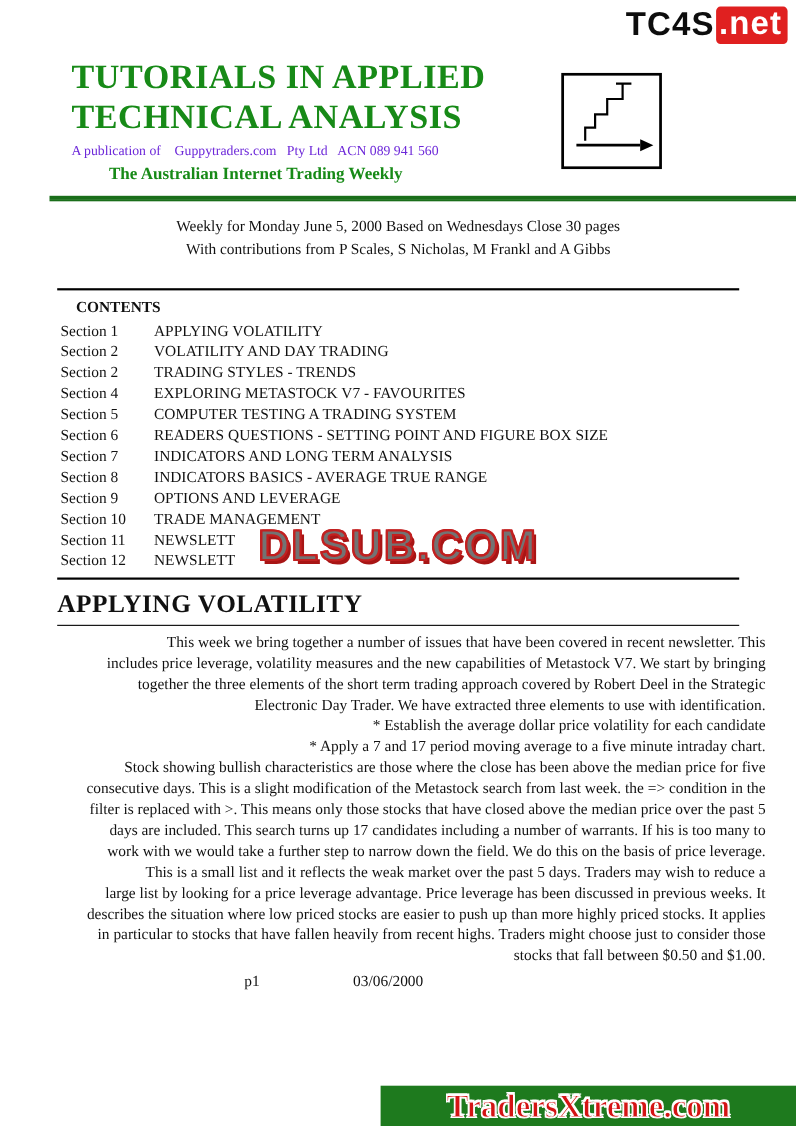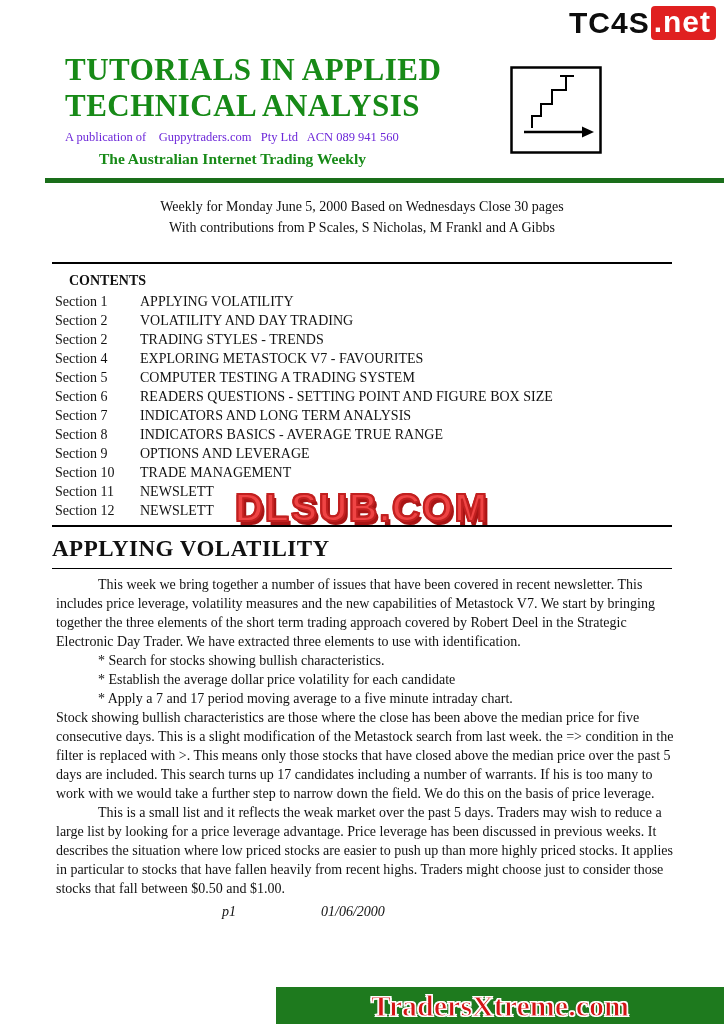--- a/index.html
+++ b/index.html
@@ -50,46 +50,46 @@
   .rule-thin  { margin-left: 52px; width: 620px; border-top: 1px solid #000; }
   .r1 { margin-top: 24px; }
   .r2 { margin-top: 5px; }
   .r3 { margin-top: 4px; }
 
   .contents-heading { margin: 8px 0 2px 69px; font-weight: bold; font-size: 14px; line-height: 18px; }
   .toc-row { margin-left: 55px; font-weight: normal; font-size: 14px; line-height: 19px; display: flex; }
   .toc-label { width: 85px; flex: 0 0 85px; }
 
   .watermark {
-    position: absolute; top: 486px; left: 50%; transform: translateX(-50%);
+    position: absolute; top: 475px; left: 50%; transform: translateX(-50%);
     font-family: "Liberation Sans", sans-serif;
     font-weight: 800; font-size: 39px; letter-spacing: 2px;
-    color: #ef4444;
+    color: #737373;
     -webkit-text-stroke: 2px #c22020;
     text-shadow: 3px 4px 0 #a81515, -1px -1px 0 #c22020, 1px -1px 0 #c22020,
                  -1px 1px 0 #c22020, 1px 1px 0 #c22020;
     white-space: nowrap;
   }
 
-  .article { margin: 0 56px; width: 620px; }
+  .article { margin: 0 76px; width: 620px; text-align: right; }
   .article-heading { font-size: 23px; font-weight: bold; line-height: 30px; margin: 7px 0 4px 52px; letter-spacing: 0.5px; }
   .para   { font-size: 14px; line-height: 19px; margin-top: 6px; }
   .indent { text-indent: 42px; margin-top: 6px; }
   .bullet { font-size: 14px; line-height: 19px; margin-left: 42px; }
   .tight  { margin-top: 0; }
 
   .footer {
-    display: flex; font-size: 14px; font-style: italic;
+    display: flex; font-size: 14px; 
     padding-left: 222px; margin-top: 6px; align-items: flex-end;
   }
   .footer .date { margin-left: 85px; }
 
   .banner {
     position: absolute; bottom: 0; right: 0;
-    width: 448px; height: 37px;
+    width: 378px; height: 37px;
     background: #1e7a1e;
     display: flex; align-items: center; justify-content: center;
   }
   .banner-text {
     font-family: "Liberation Serif", serif;
     font-weight: bold; font-size: 30px; line-height: 34px;
     color: #d41414;
     -webkit-text-stroke: 1px #ffffff;
     text-shadow: -1px -1px 0 #fff, 1px -1px 0 #fff, -1px 1px 0 #fff, 1px 1px 0 #fff;
     white-space: nowrap;
@@ -189,29 +189,28 @@
   <div class="watermark">DLSUB.COM</div>
 
   <div class="rule-thick r2"></div>
 
   <h2 class="article-heading">APPLYING VOLATILITY</h2>
 
   <div class="rule-thin r3"></div>
 
   <div class="article">
     <p class="para indent">This week we bring together a number of issues that have been covered in recent newsletter. This includes price leverage, volatility measures and the new capabilities of Metastock V7. We start by bringing together the three elements of  the short term trading approach covered by Robert Deel in the Strategic Electronic Day Trader.  We have extracted three elements to use with identification.</p>
-    <p class="bullet">* Search for stocks showing bullish characteristics.</p>
     <p class="bullet">* Establish the average dollar price volatility for each candidate</p>
     <p class="bullet">* Apply a 7 and 17 period moving average to a five minute intraday chart.</p>
     <p class="para tight">Stock showing bullish characteristics are those where the close has been above the median price for five consecutive days.  This is a slight modification of the Metastock search from last week. the =&gt; condition in the filter is replaced with &gt;. This means only those stocks that have closed above the median price over the past 5 days are included. This search turns up  17 candidates including a number of warrants.  If his is too many to work with we would take a further step to narrow down the field. We do this on the basis of price leverage.</p>
     <p class="para indent tight">This is a small list and it reflects the weak market over the past 5 days. Traders may wish to reduce a large list by looking for a price leverage advantage. Price leverage has been discussed in previous weeks. It describes the situation where low priced stocks are easier to push up than more highly priced stocks. It applies in particular to stocks that have fallen heavily from recent highs. Traders might choose just to consider those stocks that fall between $0.50 and $1.00.</p>
   </div>
 
   <div class="footer">
     <span class="pageno">p1</span>
-    <span class="date">01/06/2000</span>
+    <span class="date">03/06/2000</span>
   </div>
 
   <div class="banner">
     <span class="banner-text">TradersXtreme.com</span>
   </div>
 
 </div>
 
 </body></html>

